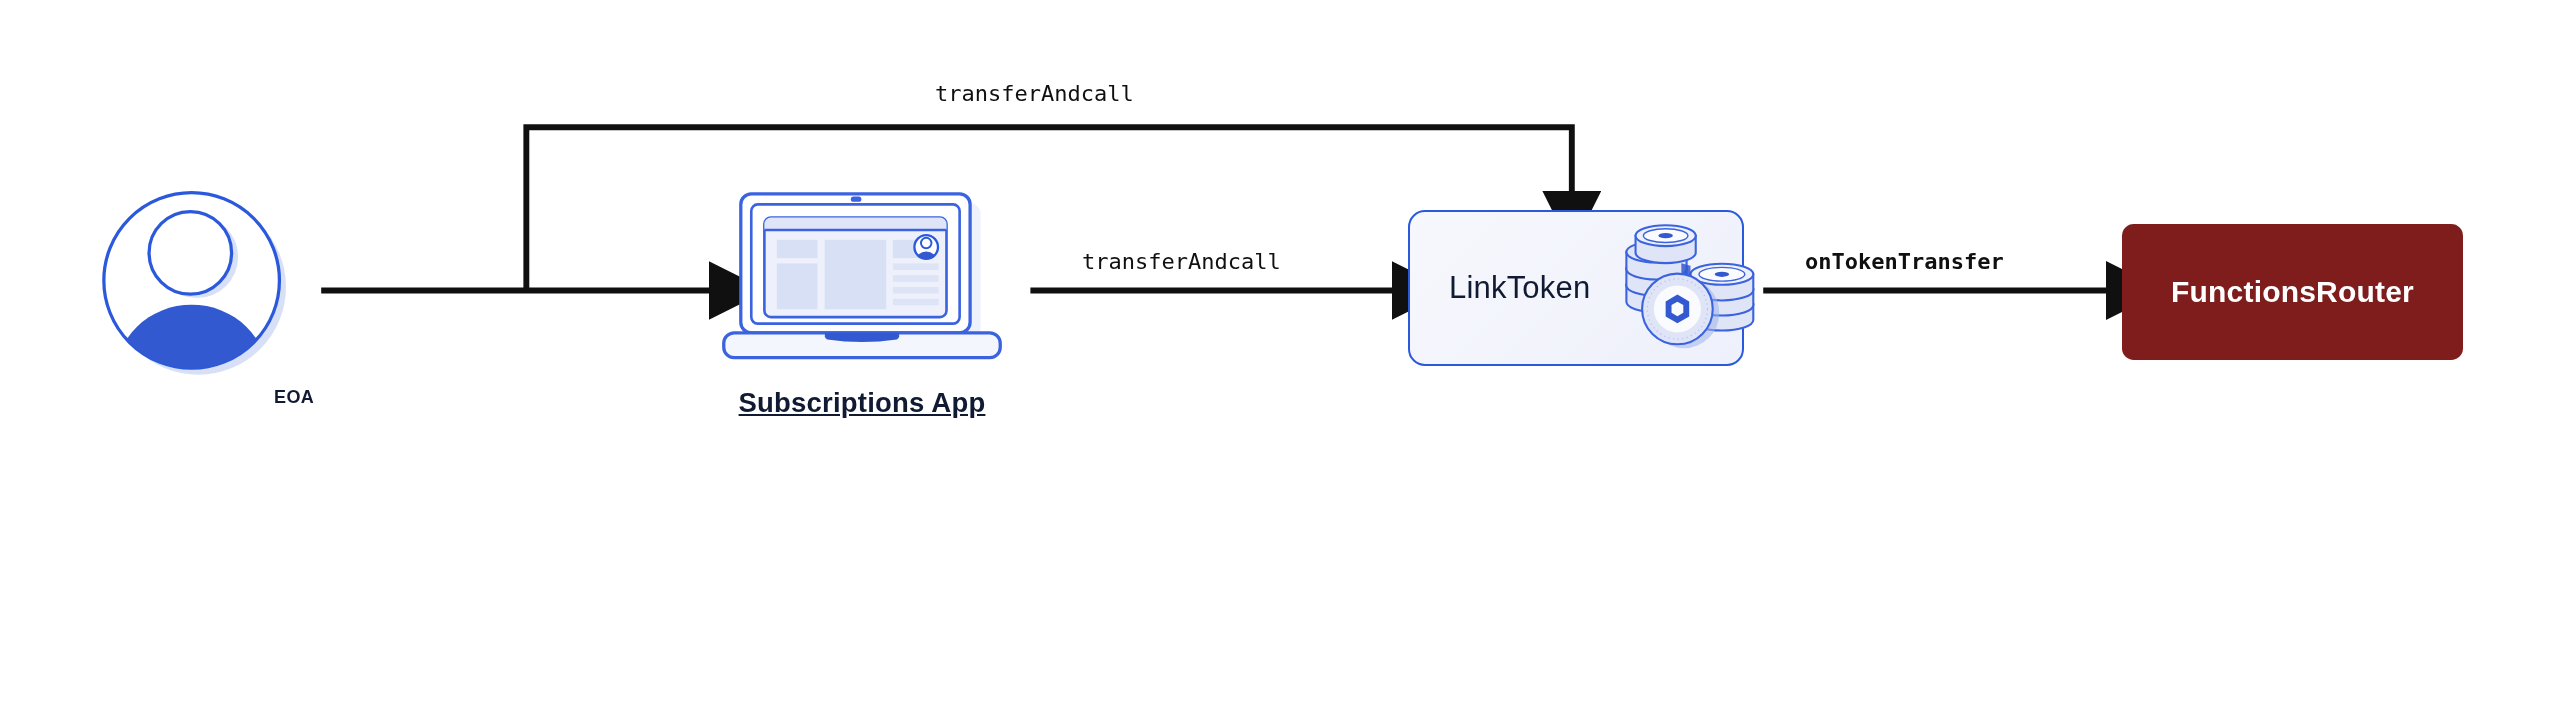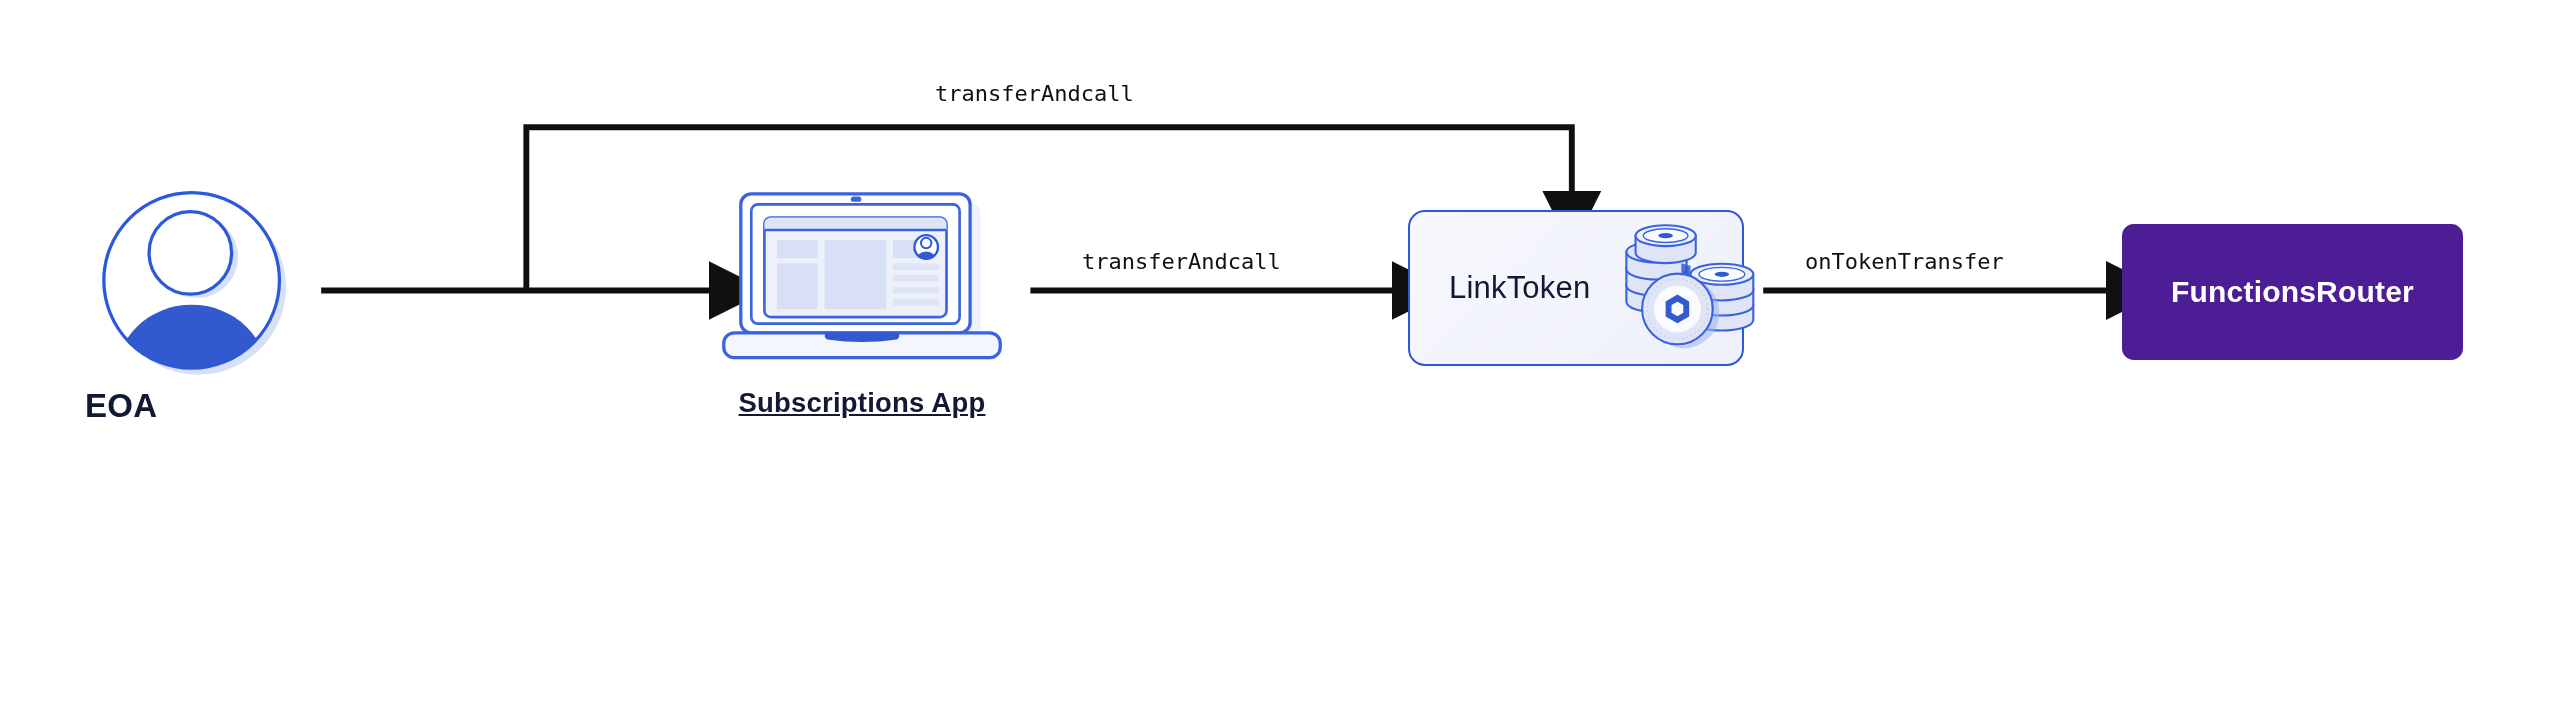--- a/index.html
+++ b/index.html
@@ -46,22 +46,22 @@
     left: 16.4px;
     top: 0px;
     width: 197px;
     height: 190px;
   }
   #eoa-label {
     position: absolute;
     left: 0;
     top: 197px;
     width: 229px;
-    text-align: left;
-    font-size: 33px;
+    text-align: right;
+    font-size: 18px;
     font-weight: bold;
     color: #101A33;
     letter-spacing: 0.3px;
   }
   
   #app-node {
     position: absolute;
     left: 695px;
     top: 190px;
     width: 334px;
@@ -115,21 +115,21 @@
     width: 157px;
     height: 144px;
   }
   
   #router-box {
     position: absolute;
     left: 2122px;
     top: 224px;
     width: 341px;
     height: 136px;
-    background: #4c1d95;
+    background: #7f1d1d;
     border-radius: 11.8px;
     display: flex;
     align-items: center;
     justify-content: center;
   }
   #router-label {
     font-size: 30px;
     font-weight: bold;
     color: #ffffff;
     letter-spacing: 0.2px;
@@ -191,21 +191,21 @@
 
     <line x1="1572" y1="443" x2="2132" y2="443" stroke="#101010" stroke-width="9" marker-end="url(#arrowR)"></line>
 
     <line x1="2690" y1="443" x2="3222" y2="443" stroke="#101010" stroke-width="9" marker-end="url(#arrowR)"></line>
   </svg>
 
   <div class="edge-label" style="left:935px; top:81px;">transferAndcall</div>
 
   <div class="edge-label" style="left:1082px; top:249px;">transferAndcall</div>
 
-  <div class="edge-label" style="left:1805px; top:249px;">onTokenTransfer</div>
+  <div class="edge-label" style="left:1805px; top:249px;font-weight:bold;">onTokenTransfer</div>
 
   <div id="eoa-node">
     <svg id="eoa-icon" viewBox="0 0 300 290" xmlns="http://www.w3.org/2000/svg">
 
       <circle cx="148" cy="148" r="134" fill="#D7E0F7"></circle>
 
       <circle cx="138" cy="138" r="134" fill="#ffffff" stroke="#2B59DB" stroke-width="5"></circle>
 
       <clipPath id="eoaClip">
         <circle cx="138" cy="138" r="134"></circle>

